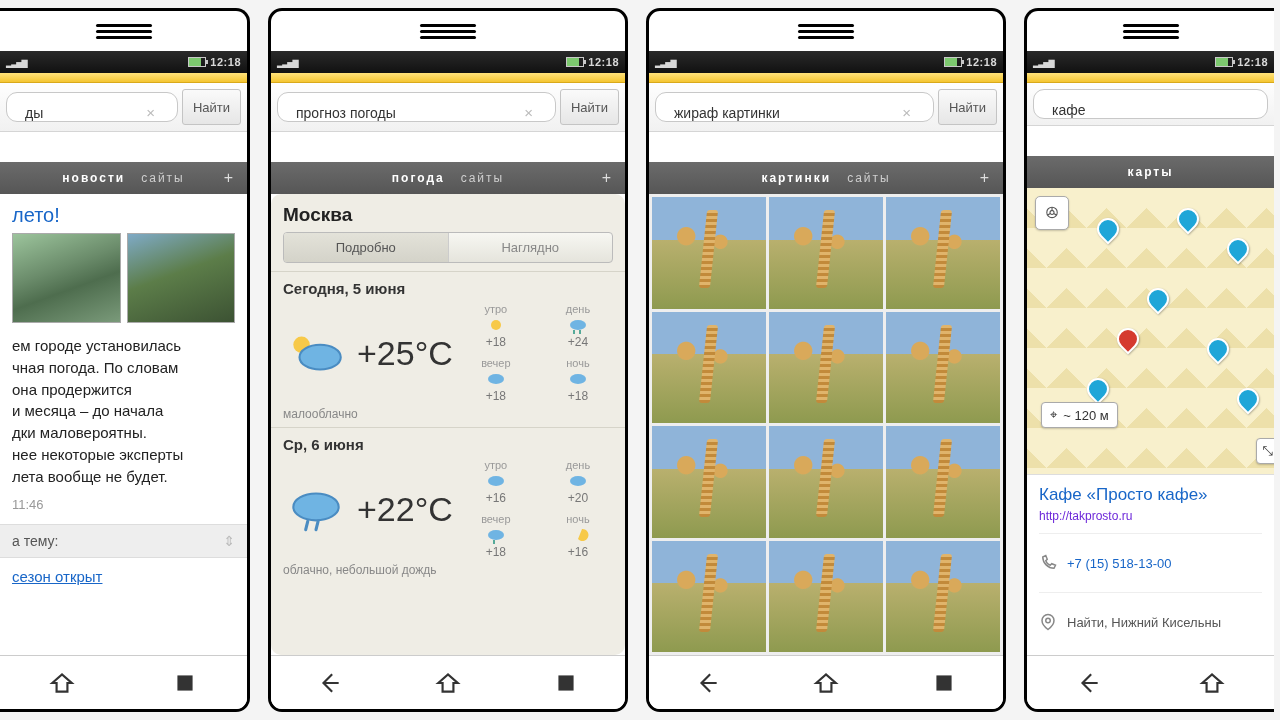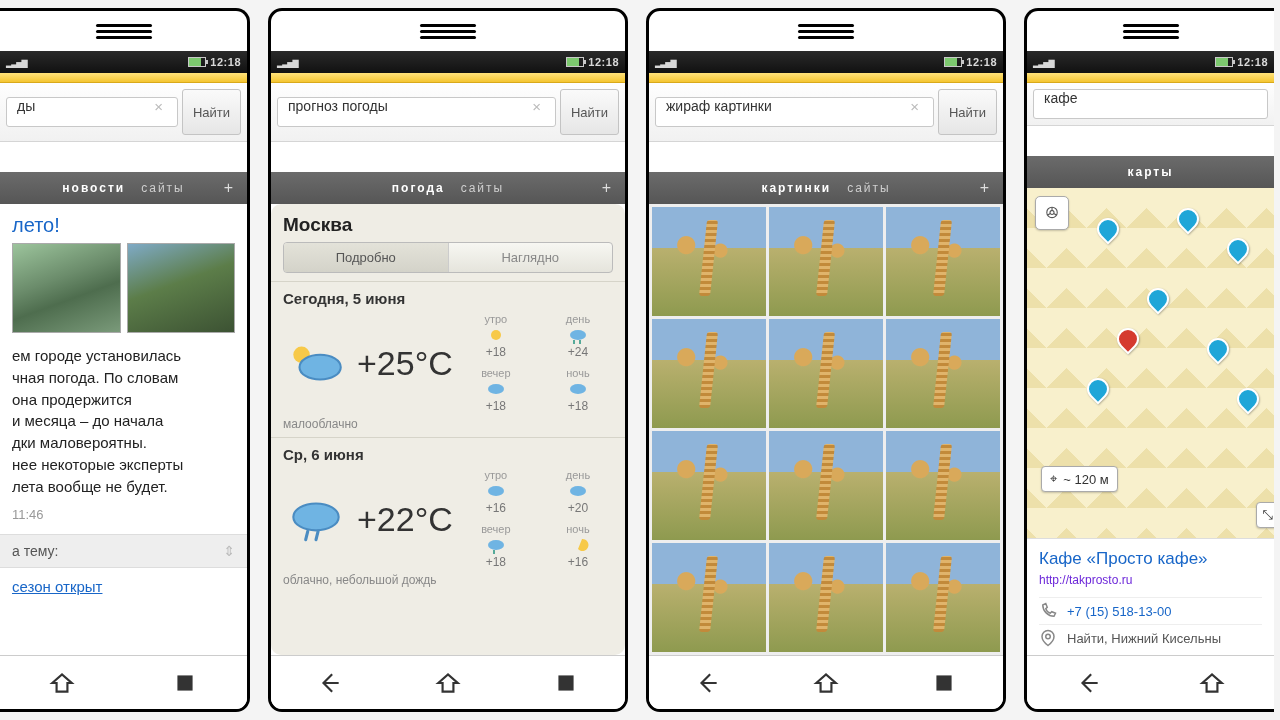--- a/index.html
+++ b/index.html
@@ -56,36 +56,36 @@
     background: linear-gradient(#fefefe,#f1f1f1);
     border-bottom:1px solid #d5d5d5;
     padding:6px;
     display:flex; gap:4px; align-items:center;
     flex:0 0 auto;
   }
   .search-box {
     flex:1;
     background:#fff;
     border:1px solid #c8c8c8;
-    border-radius:3px;
+    border-radius:11px;
     height:30px;
-    display:flex; align-items:flex-start;
-    padding:0 10px;
+    display:flex; align-items:flex-end;
+    padding:0 18px;
     color:#333;
     font-size:14px;
     position:relative;
   }
   .search-box .clear-x {
     color:#bbb; font-size:15px; padding:0 4px; cursor:pointer;
   }
   .search-btn {
     background: linear-gradient(#fafafa,#e6e6e6);
     border:1px solid #c4c4c4;
     border-radius:3px;
-    height:46px; padding:0 10px;
+    height:36px; padding:0 10px;
     font-size:13px; color:#555;
     display:flex; align-items:center;
   }
   .tabs {
     background: linear-gradient(#6b6b6b,#565656);
     height:32px;
     display:flex; align-items:center; justify-content:center;
     gap:16px;
     color:#cfcfcf;
     font-size:12px;
@@ -200,21 +200,21 @@
     width:34px; height:34px; background:#fff; border:1px solid #aaa; border-radius:5px;
     display:flex; align-items:center; justify-content:center; font-size:18px; color:#555;
     box-shadow:0 1px 2px rgba(0,0,0,.2);
   }
   .poi-card {
     background:#fff; border-top:1px solid #ddd; padding:10px 12px 4px;
     font-size:13px; color:#333;
   }
   .poi-card .title { color:#1866c8; font-size:17px; margin-bottom:4px;}
   .poi-card .url { color:#6d28d9; font-size:12px; margin-bottom:10px; display:block;}
-  .poi-card .row { display:flex; align-items:center; gap:10px; padding:4px 0; border-top:1px solid #eee; color:#1866c8;}
+  .poi-card .row { display:flex; align-items:center; gap:10px; padding:20px 0; border-top:1px solid #eee; color:#1866c8;}
   .poi-card .row svg { width:18px; height:18px; flex:0 0 auto;}
   .poi-card .row.addr { color:#555; }
 
   
   .ic-signal::before{content:"▂▃▅▇"; font-size:8px; letter-spacing:-1px;}
   .ic-batt { width:18px; height:10px; border:1px solid #c8c8c8; position:relative; display:inline-block;}
   .ic-batt::after{content:""; position:absolute; right:-3px; top:2px; width:2px; height:4px; background:#c8c8c8;}
   .ic-batt i{display:block; background:#7dc96f; height:100%; width:70%;}
 </style>
 </head>

